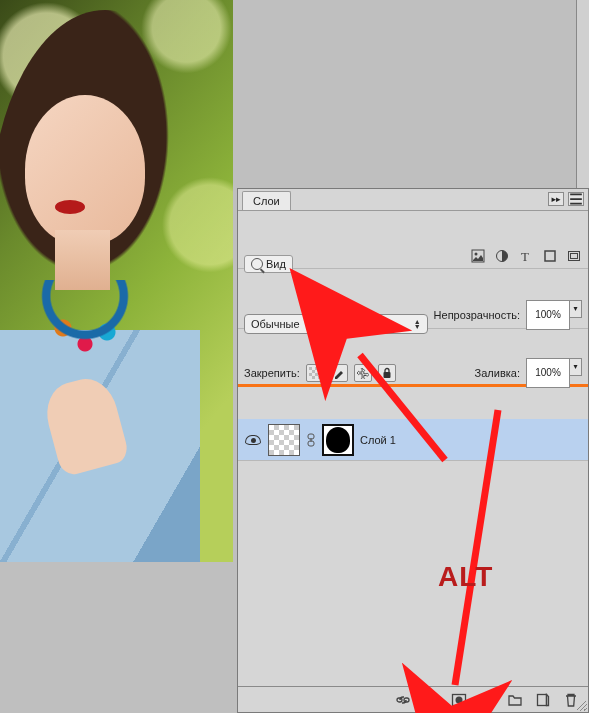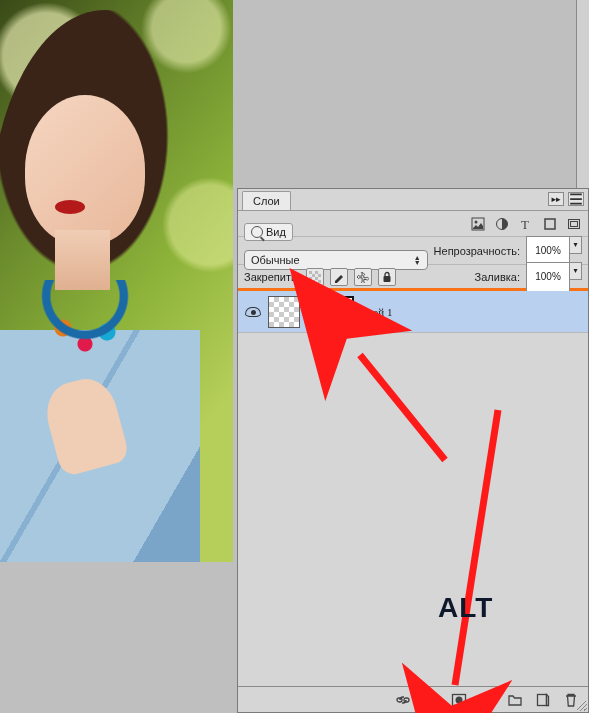--- a/index.html
+++ b/index.html
@@ -55,21 +55,21 @@
   }
   .hand{position:absolute; left:50px; top:380px; width:70px; height:90px;
     background:#f0cdb5; border-radius:40% 40% 20% 20%; transform:rotate(-15deg);}
 
   
   .panel {
     position: absolute;
     left: 237px; top: 188px; width: 352px; height: 525px;
     background: #d6d6d6;
     border: 1px solid #7a7a7a;
-    display: flex; flex-direction: column;
+    display: flex; flex-direction: column; gap: 32px;
   }
   .panel-tabbar{
     height: 22px; background:#d6d6d6; border-bottom:1px solid #9a9a9a;
     display:flex; align-items:flex-end; padding-left:4px;
     position:relative;
   }
   .tab{
     background:#eaeaea; border:1px solid #9a9a9a; border-bottom:none;
     padding:3px 10px 3px 10px; font-size:11px; border-radius:2px 2px 0 0;
   }
@@ -118,21 +118,21 @@
   .lock-icons{display:flex;gap:6px;align-items:center;}
   .lbtn{width:18px;height:18px;border:1px solid #8a8a8a;background:#e8e8e8;border-radius:2px;
     display:flex;align-items:center;justify-content:center;}
   .lbtn svg{width:12px;height:12px;}
 
   .layers-list{flex:1; overflow:hidden; position:relative;}
   .layer{
     height:42px; display:flex; align-items:center; gap:6px;
     border-bottom:1px solid #b8b8b8; padding:0 6px;
   }
-  .layer.sel{background:#b9d1ef;font-family:Liberation Serif, serif;}
+  .layer.sel{background:#b9d1ef;}
   .vis{width:18px;height:18px;display:flex;align-items:center;justify-content:center;}
   .eye{width:16px;height:10px;border:1.5px solid #333;border-radius:60% 60% 60% 60%/100% 100% 40% 40%;position:relative;}
   .eye::after{content:"";position:absolute;left:5px;top:2px;width:5px;height:5px;background:#333;border-radius:50%;}
   .thumb{width:32px;height:32px;border:1px solid #5a5a5a;background:#fff;position:relative;}
   .thumb.checker{background:
     repeating-conic-gradient(#ccc 0 25%,#fff 0 50%) 0 0/10px 10px;}
   .link-ic{width:10px;}
   .mask{width:32px;height:32px;border:2px solid #111;background:#fff;display:flex;align-items:center;justify-content:center;}
   .mask .blob{width:24px;height:26px;background:#000;border-radius:50% 50% 45% 45%;}
   .lname{font-size:11px;}
@@ -153,22 +153,22 @@
   .bb svg{width:16px;height:16px;}
   .resize-grip{position:absolute;right:1px;bottom:1px;width:10px;height:10px;
     background:linear-gradient(135deg,transparent 0 40%,#888 40% 48%,transparent 48% 60%,#888 60% 68%,transparent 68% 80%,#888 80% 88%,transparent 88%);}
 
   
   .rstrip{position:absolute; left:576px; top:0; width:13px; height:713px; background:#d0d0d0; border-left:1px solid #888;}
 
   
   .arrow1{position:absolute; pointer-events:none;}
   .alt-label{
-    position:absolute; left:438px; top:592px;
-    color:#0f172a; font:bold 28px Arial; letter-spacing:1px;
+    position:absolute; left:438px; top:561px;
+    color:#b91c1c; font:bold 28px Arial; letter-spacing:1px;
   }
 </style>
 </head>
 <body>
 
 <div class="canvas-area">
   <div class="photo">
     <div class="hair"></div>
     <div class="face"></div>
     <div class="lips"></div>

